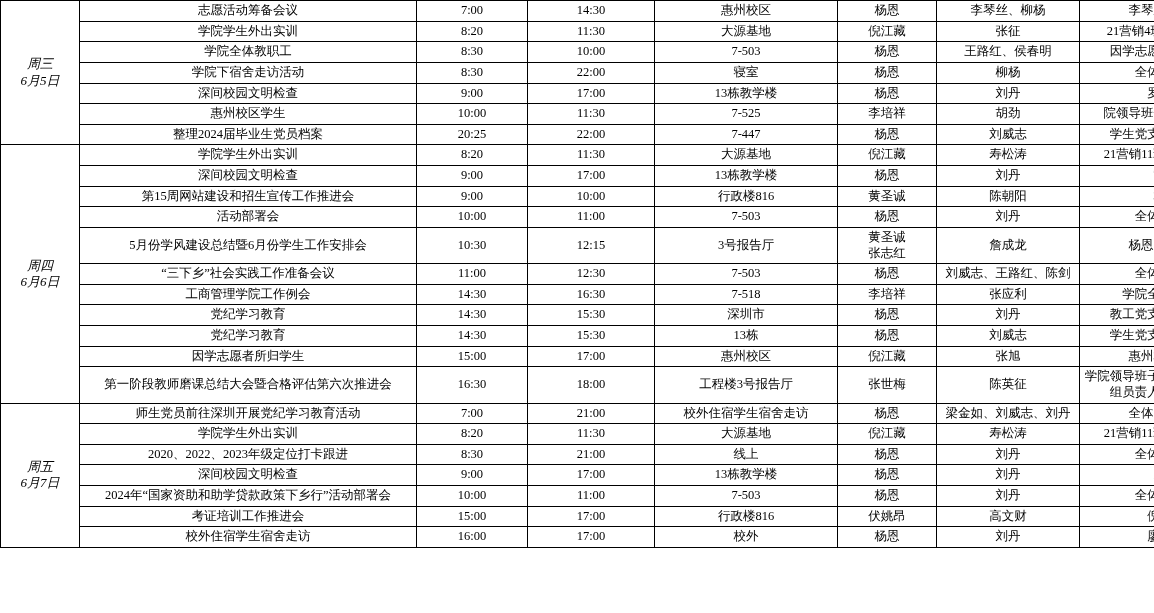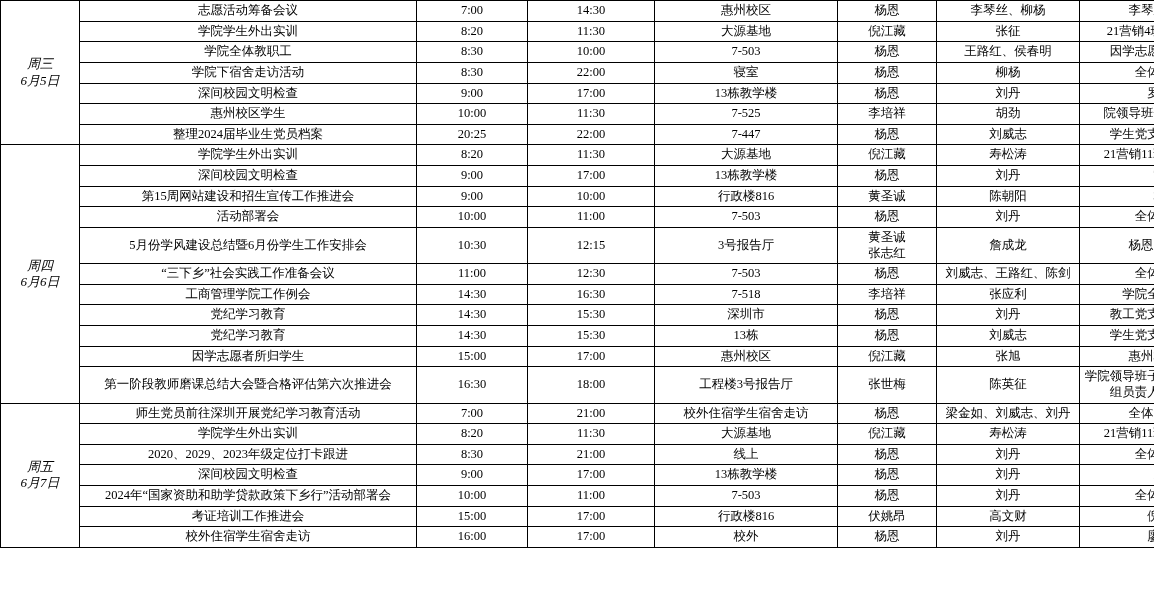--- a/index.html
+++ b/index.html
@@ -241,21 +241,21 @@
       <tr>
         <td class="event">学院学生外出实训</td>
         <td class="start">8:20</td>
         <td class="end">11:30</td>
         <td class="place">大源基地</td>
         <td class="host">倪江藏</td>
         <td class="lead">寿松涛</td>
         <td class="attend">21营销11班（乙）学生</td>
       </tr>
       <tr>
-        <td class="event">2020、2029、2023年级定位打卡跟进</td>
+        <td class="event">2020、2022、2023年级定位打卡跟进</td>
         <td class="start">8:30</td>
         <td class="end">21:00</td>
         <td class="place">线上</td>
         <td class="host">杨恩</td>
         <td class="lead">刘丹</td>
         <td class="attend">全体辅导员</td>
       </tr>
       <tr>
         <td class="event">深间校园文明检查</td>
         <td class="start">9:00</td>

